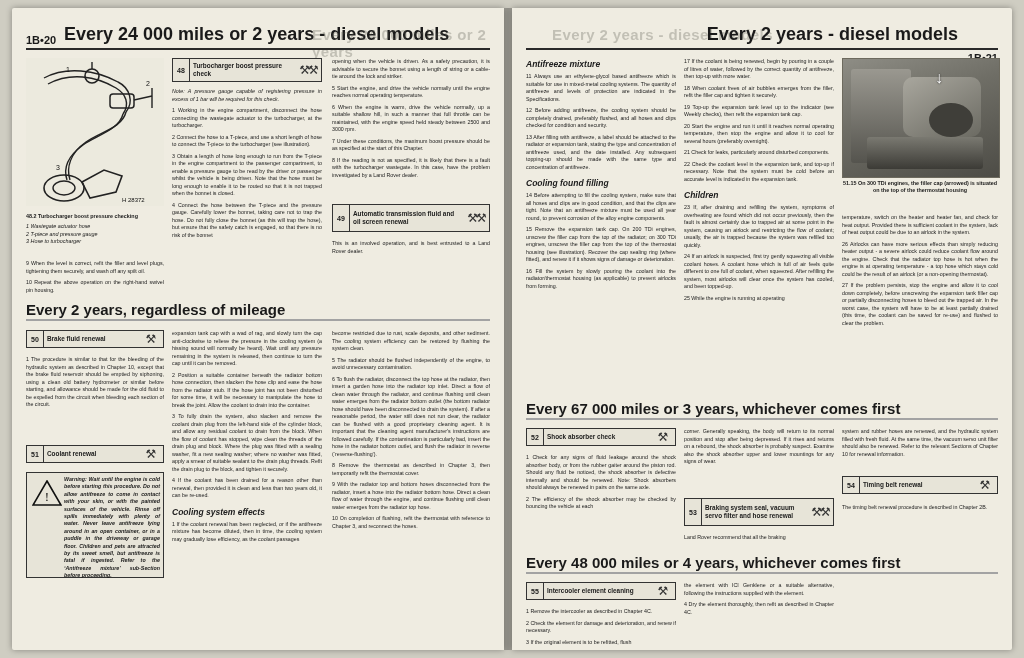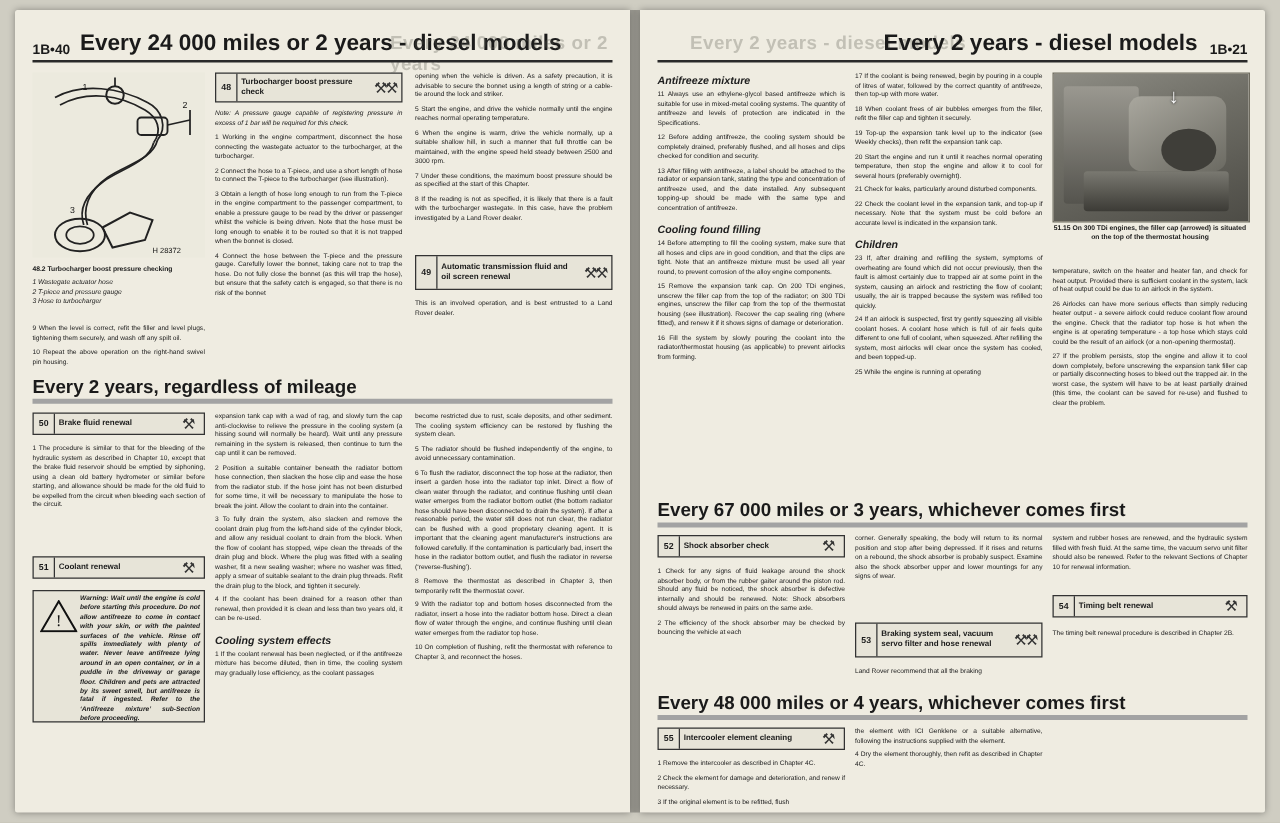--- a/index.html
+++ b/index.html
@@ -34,21 +34,21 @@
   .hdr .folio{font-size:11px;}
   .hdr .title{font-size:18px;}
   .rule{position:absolute;background:#2a2a2a;height:1.5px;}
   
   .col{position:absolute;font-size:5.3px;line-height:1.42;text-align:justify;color:#202020;}
   .col p{margin:0 0 4px 0;}
   .col .sub{font-weight:bold;font-style:italic;font-size:8.5px;margin:6px 0 3px;}
   .col .note{font-style:italic;}
   .secbar{
     position:absolute;font-weight:bold;font-size:15px;
-    border-bottom:4px solid #a3a3a3;padding-bottom:1px;
+    border-bottom:2px solid #a3a3a3;padding-bottom:1px;
   }
   
   .task{
     position:absolute;border:1px solid #333;background:#e7e4d8;
     box-sizing:border-box;display:flex;align-items:stretch;
   }
   .task .num{
     width:16px;border-right:1px solid #333;display:flex;
     align-items:center;justify-content:center;font-weight:bold;font-size:7px;
   }
@@ -81,21 +81,21 @@
 </style>
 </head>
 <body>
 
 <div class="page">
   <div class="gutter"></div>
 
   <div class="sheet left">
 
     <div class="hdr" style="left:14px;top:22px;">
-      <span class="folio">1B•40</span>
+      <span class="folio">1B•20</span>
     </div>
     <div class="hdr" style="left:52px;top:16px;">
       <span class="title">Every 24 000 miles or 2 years - diesel models</span>
     </div>
     <div class="ghost" style="left:300px;top:18px;">Every 24 000 miles or 2 years</div>
     <div class="rule" style="left:14px;top:40px;width:464px;"></div>
 
     <div class="task" style="left:160px;top:50px;width:150px;height:24px;">
       <div class="num">48</div>
       <div class="tlabel">Turbocharger boost pressure check</div>
@@ -207,21 +207,21 @@
       <p>10  On completion of flushing, refit the thermostat with reference to Chapter 3, and reconnect the hoses.</p>
     </div>
   </div>
 
   <div class="sheet right">
 
     <div class="ghost" style="left:40px;top:18px;">Every 2 years - diesel models</div>
     <div class="hdr" style="right:54px;top:16px;">
       <span class="title">Every 2 years - diesel models</span>
     </div>
-    <div class="hdr" style="right:14px;top:22px;">
+    <div class="hdr" style="right:14px;top:40px;">
       <span class="folio">1B•21</span>
     </div>
     <div class="rule" style="left:14px;top:40px;width:472px;"></div>
 
     <div class="col" style="left:14px;top:50px;width:150px;">
       <div class="sub" style="margin-top:0;">Antifreeze mixture</div>
       <p>11  Always use an ethylene-glycol based antifreeze which is suitable for use in mixed-metal cooling systems. The quantity of antifreeze and levels of protection are indicated in the Specifications.</p>
       <p>12  Before adding antifreeze, the cooling system should be completely drained, preferably flushed, and all hoses and clips checked for condition and security.</p>
       <p>13  After filling with antifreeze, a label should be attached to the radiator or expansion tank, stating the type and concentration of antifreeze used, and the date installed. Any subsequent topping-up should be made with the same type and concentration of antifreeze.</p>
       <div class="sub">Cooling found filling</div>

